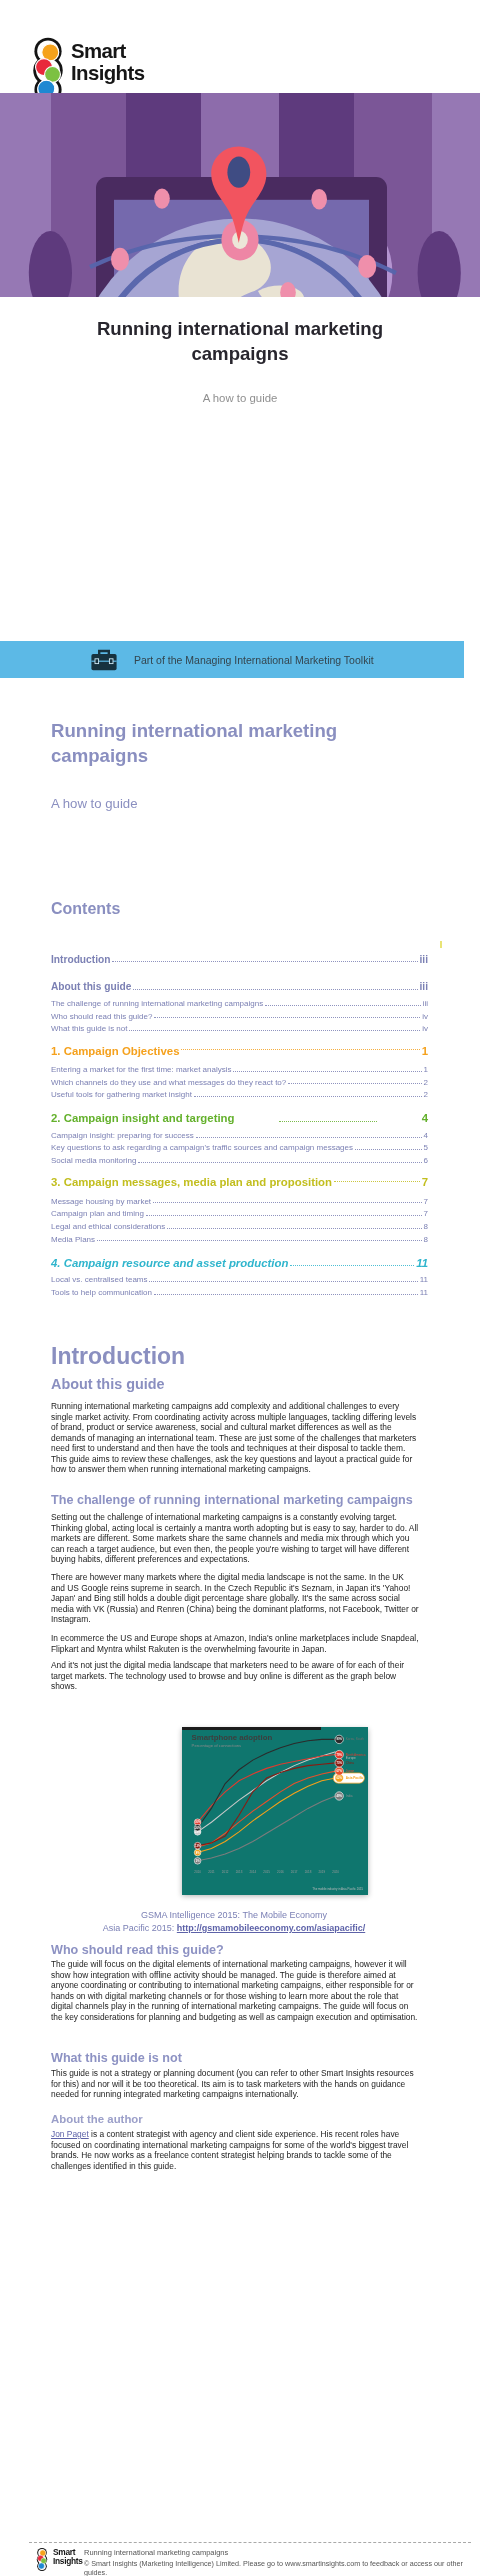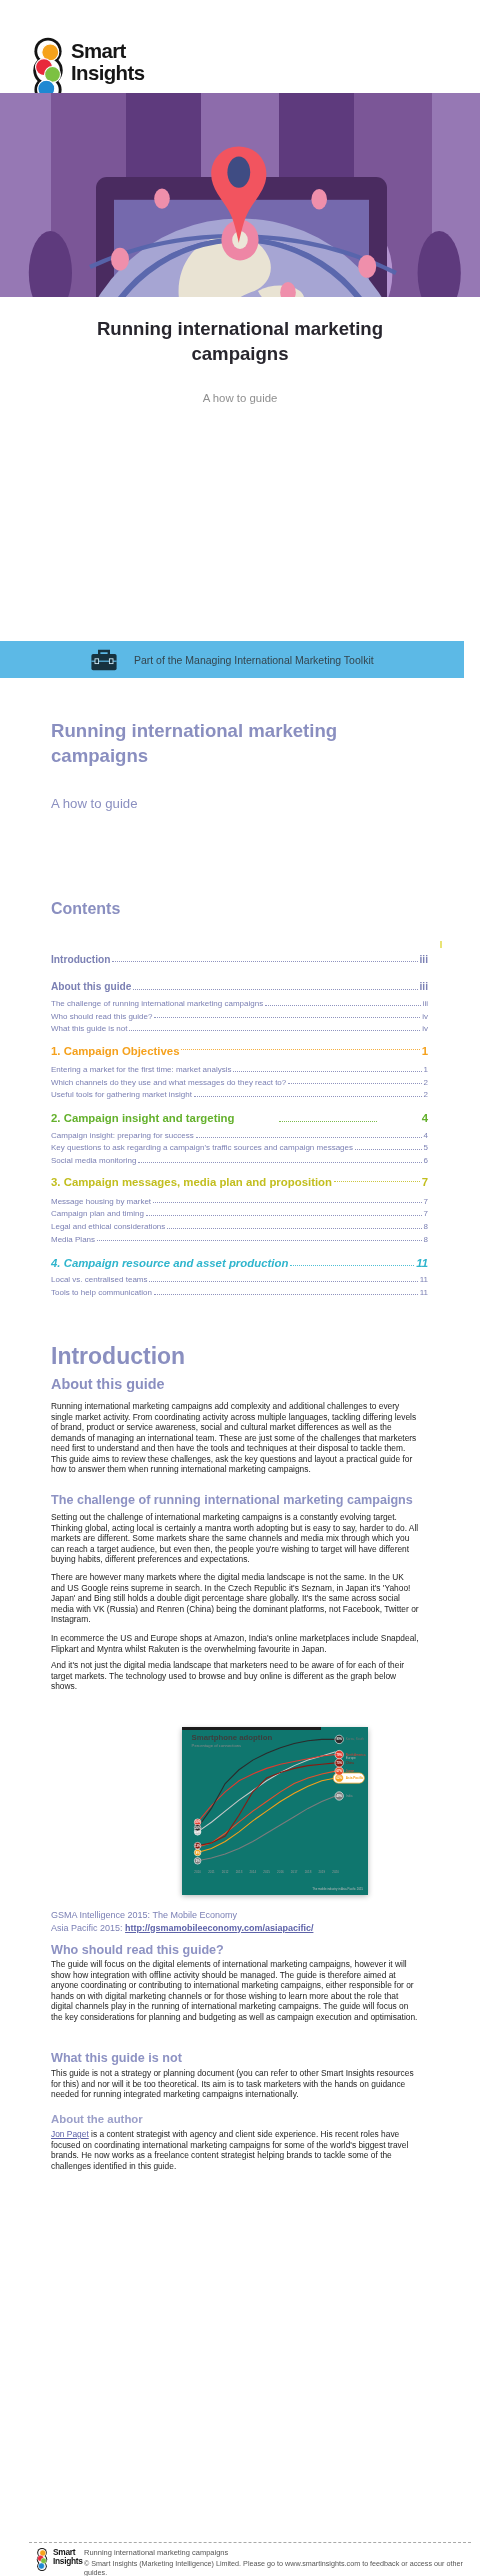--- a/index.html
+++ b/index.html
@@ -48,21 +48,21 @@
   .h3{left:51px;font-size:11.4px;font-weight:700;color:#9b9fc9;}
   a{color:#5d62a8;}
 
   
   #chart-card{left:142px;top:1727px;width:186px;height:168px;background:#0f766e;box-shadow:0 1.8px 5.4px rgba(0,0,0,.3);margin-left:40px;}
   #chart-topbar{position:absolute;left:0;top:0;width:139px;height:3px;background:#1c1c1c;}
   #chart-svg{position:absolute;left:0;top:2.4px;}
   .ax{font-family:"Liberation Sans",sans-serif;font-size:5px;fill:#9a9a9a;}
   .bdg{font-family:"Liberation Sans",sans-serif;font-size:4.5px;font-weight:700;fill:#ffffff;text-anchor:middle;}
   .lbl{font-family:"Liberation Sans",sans-serif;font-size:5.2px;}
-  #chart-caption{left:51px;top:1909px;width:366px;text-align:left;font-size:9px;line-height:12.6px;color:#7b80b5;}
+  #chart-caption{left:51px;top:1909px;width:366px;text-align:center;font-size:9px;line-height:12.6px;color:#7b80b5;}
   #chart-caption a{font-weight:700;}
 
   
   #footer-dash{left:29px;top:2542px;width:442px;border-top:1.2px dashed #a9a9a9;}
   .foot-txt{left:84px;font-size:7.5px;color:#555555;}
 </style>
 </head>
 <body>
 
 <div id="page">

